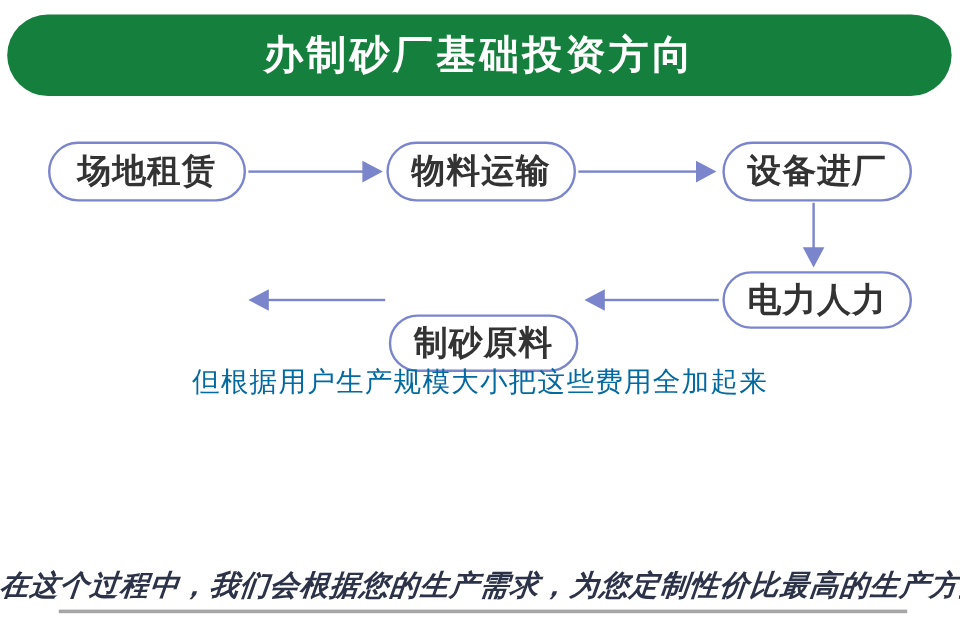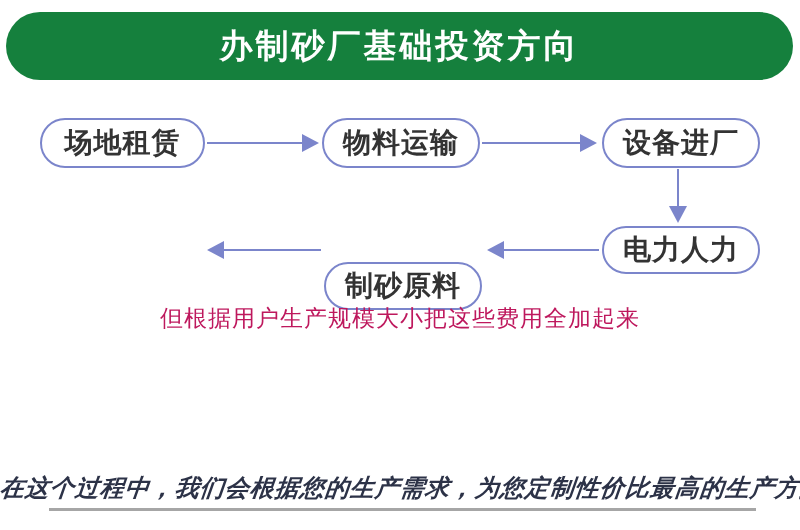--- a/index.html
+++ b/index.html
@@ -59,21 +59,21 @@
     content: ""; position: absolute; bottom: -16px; left: 50%;
     transform: translateX(-50%);
     border-top: 17px solid #7b85cb;
     border-left: 9px solid transparent;
     border-right: 9px solid transparent;
   }
 
   
   .summary {
     position: absolute; left: 0; top: 304px; width: 800px;
-    text-align: center; color: #be185d;
+    text-align: center; color: #0369a1;
     font-size: 23px; line-height: 29px; font-weight: 400;
     letter-spacing: 1px;
   }
 
   
   .headline {
     position: absolute; left: 0; top: 378px; width: 800px;
     text-align: center; font-size: 62px; font-weight: 900;
     letter-spacing: 2px; white-space: nowrap;
   }

